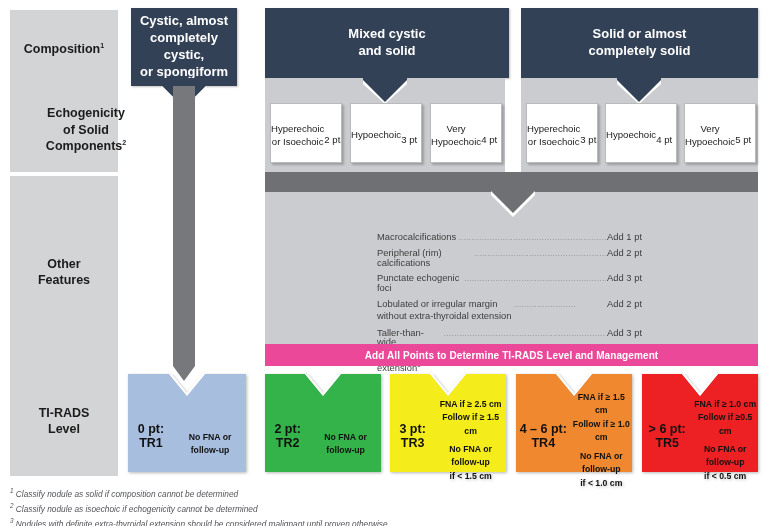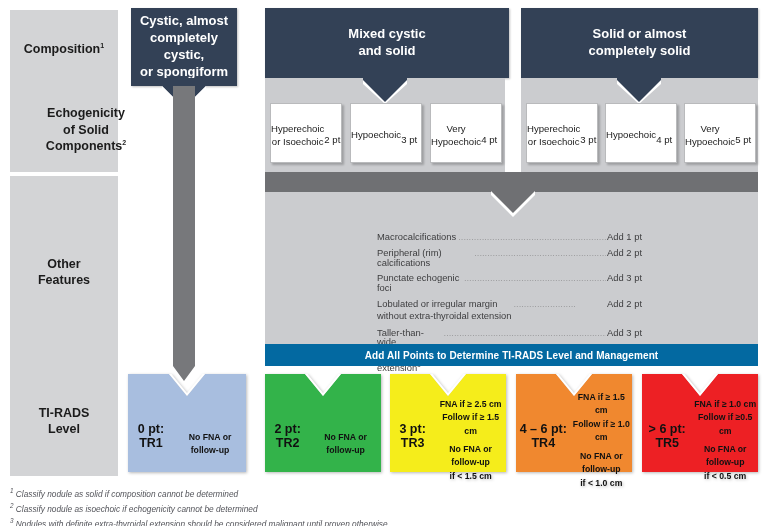--- a/index.html
+++ b/index.html
@@ -66,21 +66,21 @@
   }
   .feat-name{ white-space:pre-line; }
   .feat-dots{
     flex:1 1 auto; overflow:hidden; white-space:nowrap;
     margin:0 1px 1px 2px; color:#9a9a9c; letter-spacing:0px;
   }
   .feat-pts{ white-space:nowrap; }
 
   
   .addbar{
-    position:absolute; background:#0369a1; color:#fff;
+    position:absolute; background:#ec4899; color:#fff;
     font-weight:bold; font-size:10px;
     display:flex; align-items:center; justify-content:center;
     letter-spacing:.1px;
   }
 
   
   .tr{
     position:absolute;
     filter:drop-shadow(1.5px 1.5px 1.5px rgba(0,0,0,.28));
   }

